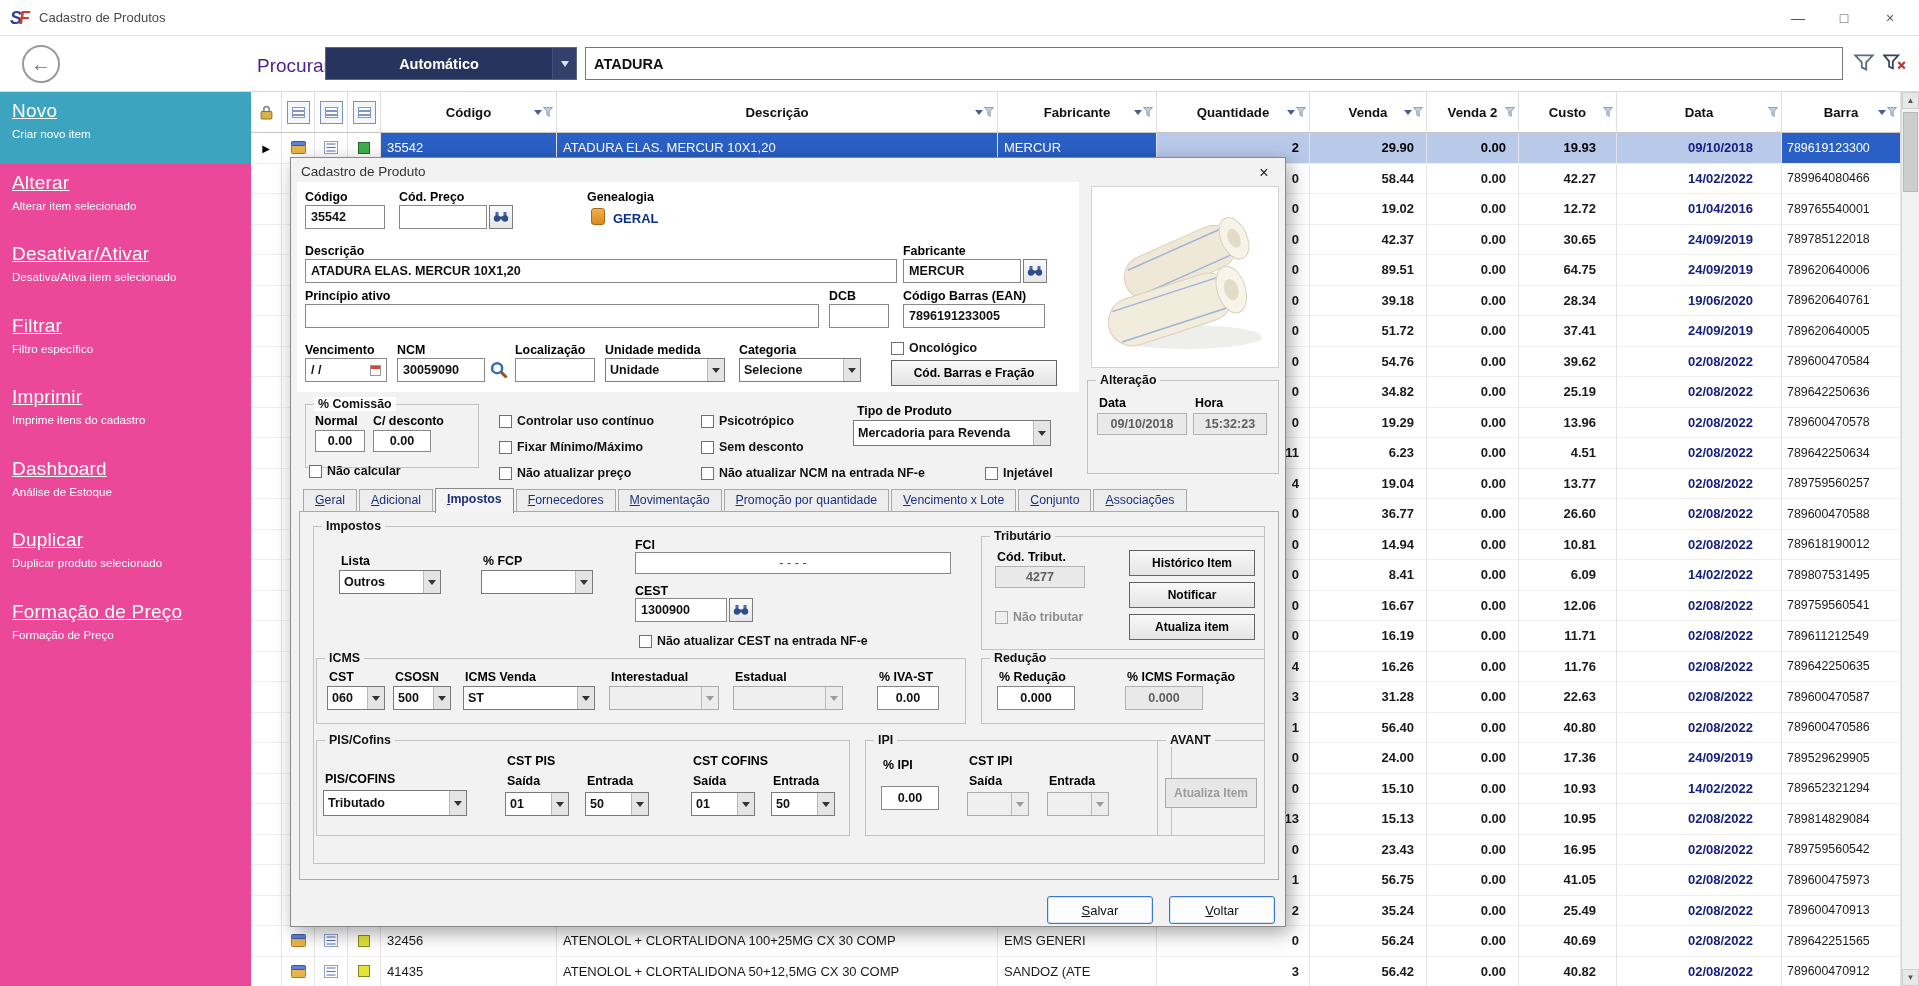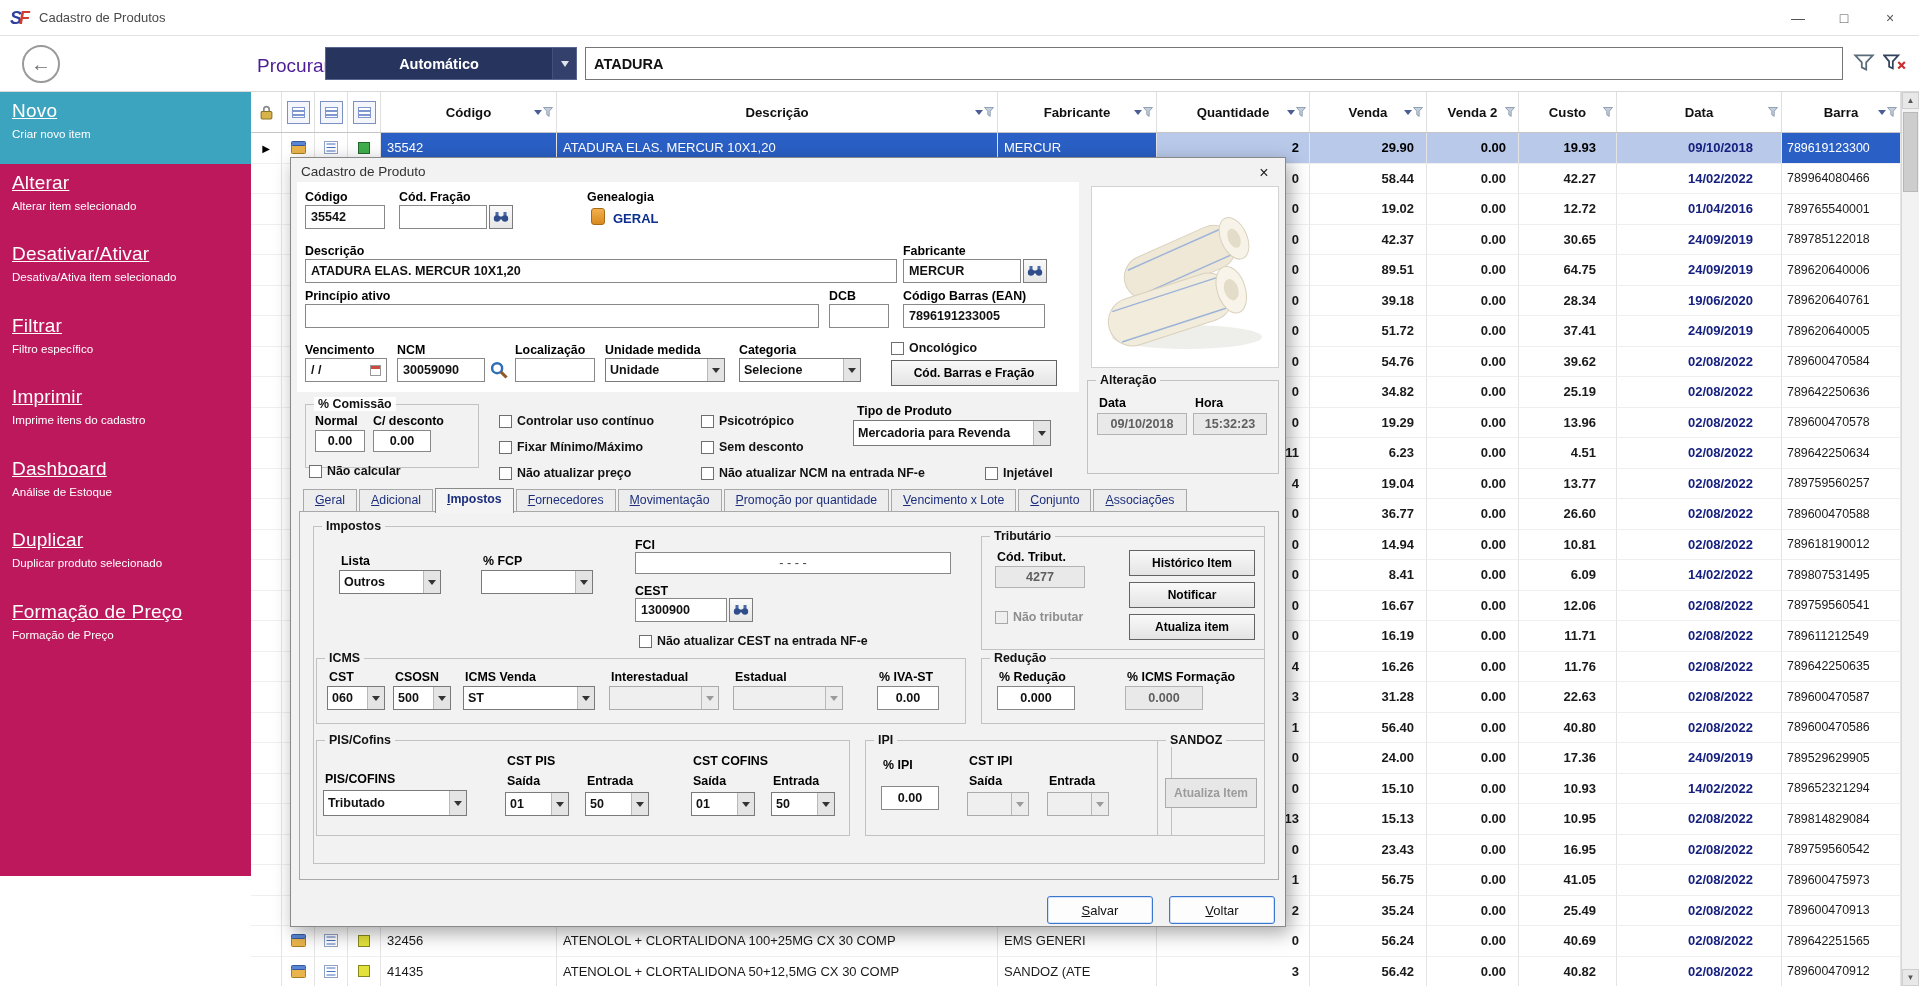--- a/index.html
+++ b/index.html
@@ -23,21 +23,21 @@
   .procurar{position:absolute;left:257px;top:18px;font-size:19px;color:#4c1d95}
   .mode-dd{position:absolute;left:325px;top:10px;width:252px;height:33px;background:#27355e;border:1px solid #5a668f;display:flex;color:#fff}
   .mode-v{flex:1;display:flex;align-items:center;justify-content:center;font-size:14.5px;font-weight:bold}
   .mode-a{width:24px;display:flex;align-items:center;justify-content:center;border-left:1px solid #44507c;background:#33406b}
   .mode-a::after{content:"";border:4.5px solid transparent;border-top:6px solid #dfe3ee;margin-top:5px}
   .search-box{position:absolute;left:585px;top:10px;width:1258px;height:33px;background:#fff;border:1px solid #767676;
               display:flex;align-items:center;padding:0 8px;font-size:14.5px;font-weight:bold;color:#111}
   .tb-icons{position:absolute;right:12px;top:16px;display:flex;gap:8px;align-items:center}
 
   
-  .sidebar{position:absolute;left:0;top:92px;width:251px;height:784px;background:#be185d}
+  .sidebar{position:absolute;left:0;top:92px;width:251px;height:894px;background:#ec4899}
   .sb-item{height:71.5px;padding:8px 0 0 12px;color:#fff;cursor:default}
   .sb-item.sel{background:#3da4bf}
   .sb-title{font-size:19px;text-decoration:underline;letter-spacing:.2px;white-space:nowrap}
   .sb-sub{font-size:11.6px;margin-top:5px;white-space:nowrap}
 
   
   .grid-header{position:absolute;left:251px;top:92px;width:1650px;height:41px;display:flex;background:#fff;border-bottom:1px solid #c6c6c6}
   .hic{display:flex;align-items:center;justify-content:center;border-right:1px solid #e0e0e0}
   .hc-marker{width:31px}.hc-i{width:33px}
   .gbtn{width:23px;height:23px;border:1px solid #7c91c2;background:#f4f6fb;display:flex;align-items:center;justify-content:center}
@@ -1223,21 +1223,21 @@
 
   <div class="dialog">
     <div class="dlg-title">Cadastro de Produto</div>
     <div class="dlg-close">×</div>
     <div class="dlg-white"></div>
 
     <div class="lbl" style="left:14px;top:32px">Código</div>
     <div class="inp" style="left:14px;top:47px;width:80px">
         <span>35542</span>
       </div>
-    <div class="lbl" style="left:108px;top:32px">Cód. Fração</div>
+    <div class="lbl" style="left:108px;top:32px">Cód. Preço</div>
     <div class="inp" style="left:108px;top:47px;width:88px">
         <span></span>
       </div>
     <div class="icon-btn" style="left:198px;top:47px">
       <svg width="16" height="12" viewBox="0 0 16 12">
         <rect x="2.5" y="1" width="3" height="4" fill="#4a68a8"></rect>
           <rect x="10.5" y="1" width="3" height="4" fill="#4a68a8"></rect>
         <circle cx="4" cy="7.5" r="3.2" fill="#2f4d8a"></circle>
           <circle cx="12" cy="7.5" r="3.2" fill="#2f4d8a"></circle>
           <rect x="6" y="5.5" width="4" height="3" fill="#2f4d8a"></rect>
@@ -1582,21 +1582,21 @@
     <div class="dd dis" style="left:676px;top:634px;width:62px">
         <span class="dd-v"></span>
         <span class="dd-a"></span>
       </div>
     <div class="dd dis" style="left:756px;top:634px;width:62px">
         <span class="dd-v"></span>
         <span class="dd-a"></span>
       </div>
 
     <div class="grp" style="left:866px;top:582px;width:108px;height:96px">
-      <span class="grp-t">SANDOZ</span>
+      <span class="grp-t">AVANT</span>
     </div>
     <div class="pbtn dis" style="left:874px;top:620px;width:92px;height:30px">
         <span>Atualiza Item</span>
       </div>
 
     <div class="btn-main" style="left:756px;top:738px">
         <span>Salvar</span>
       </div>
     <div class="btn-main" style="left:878px;top:738px">
         <span>Voltar</span>

